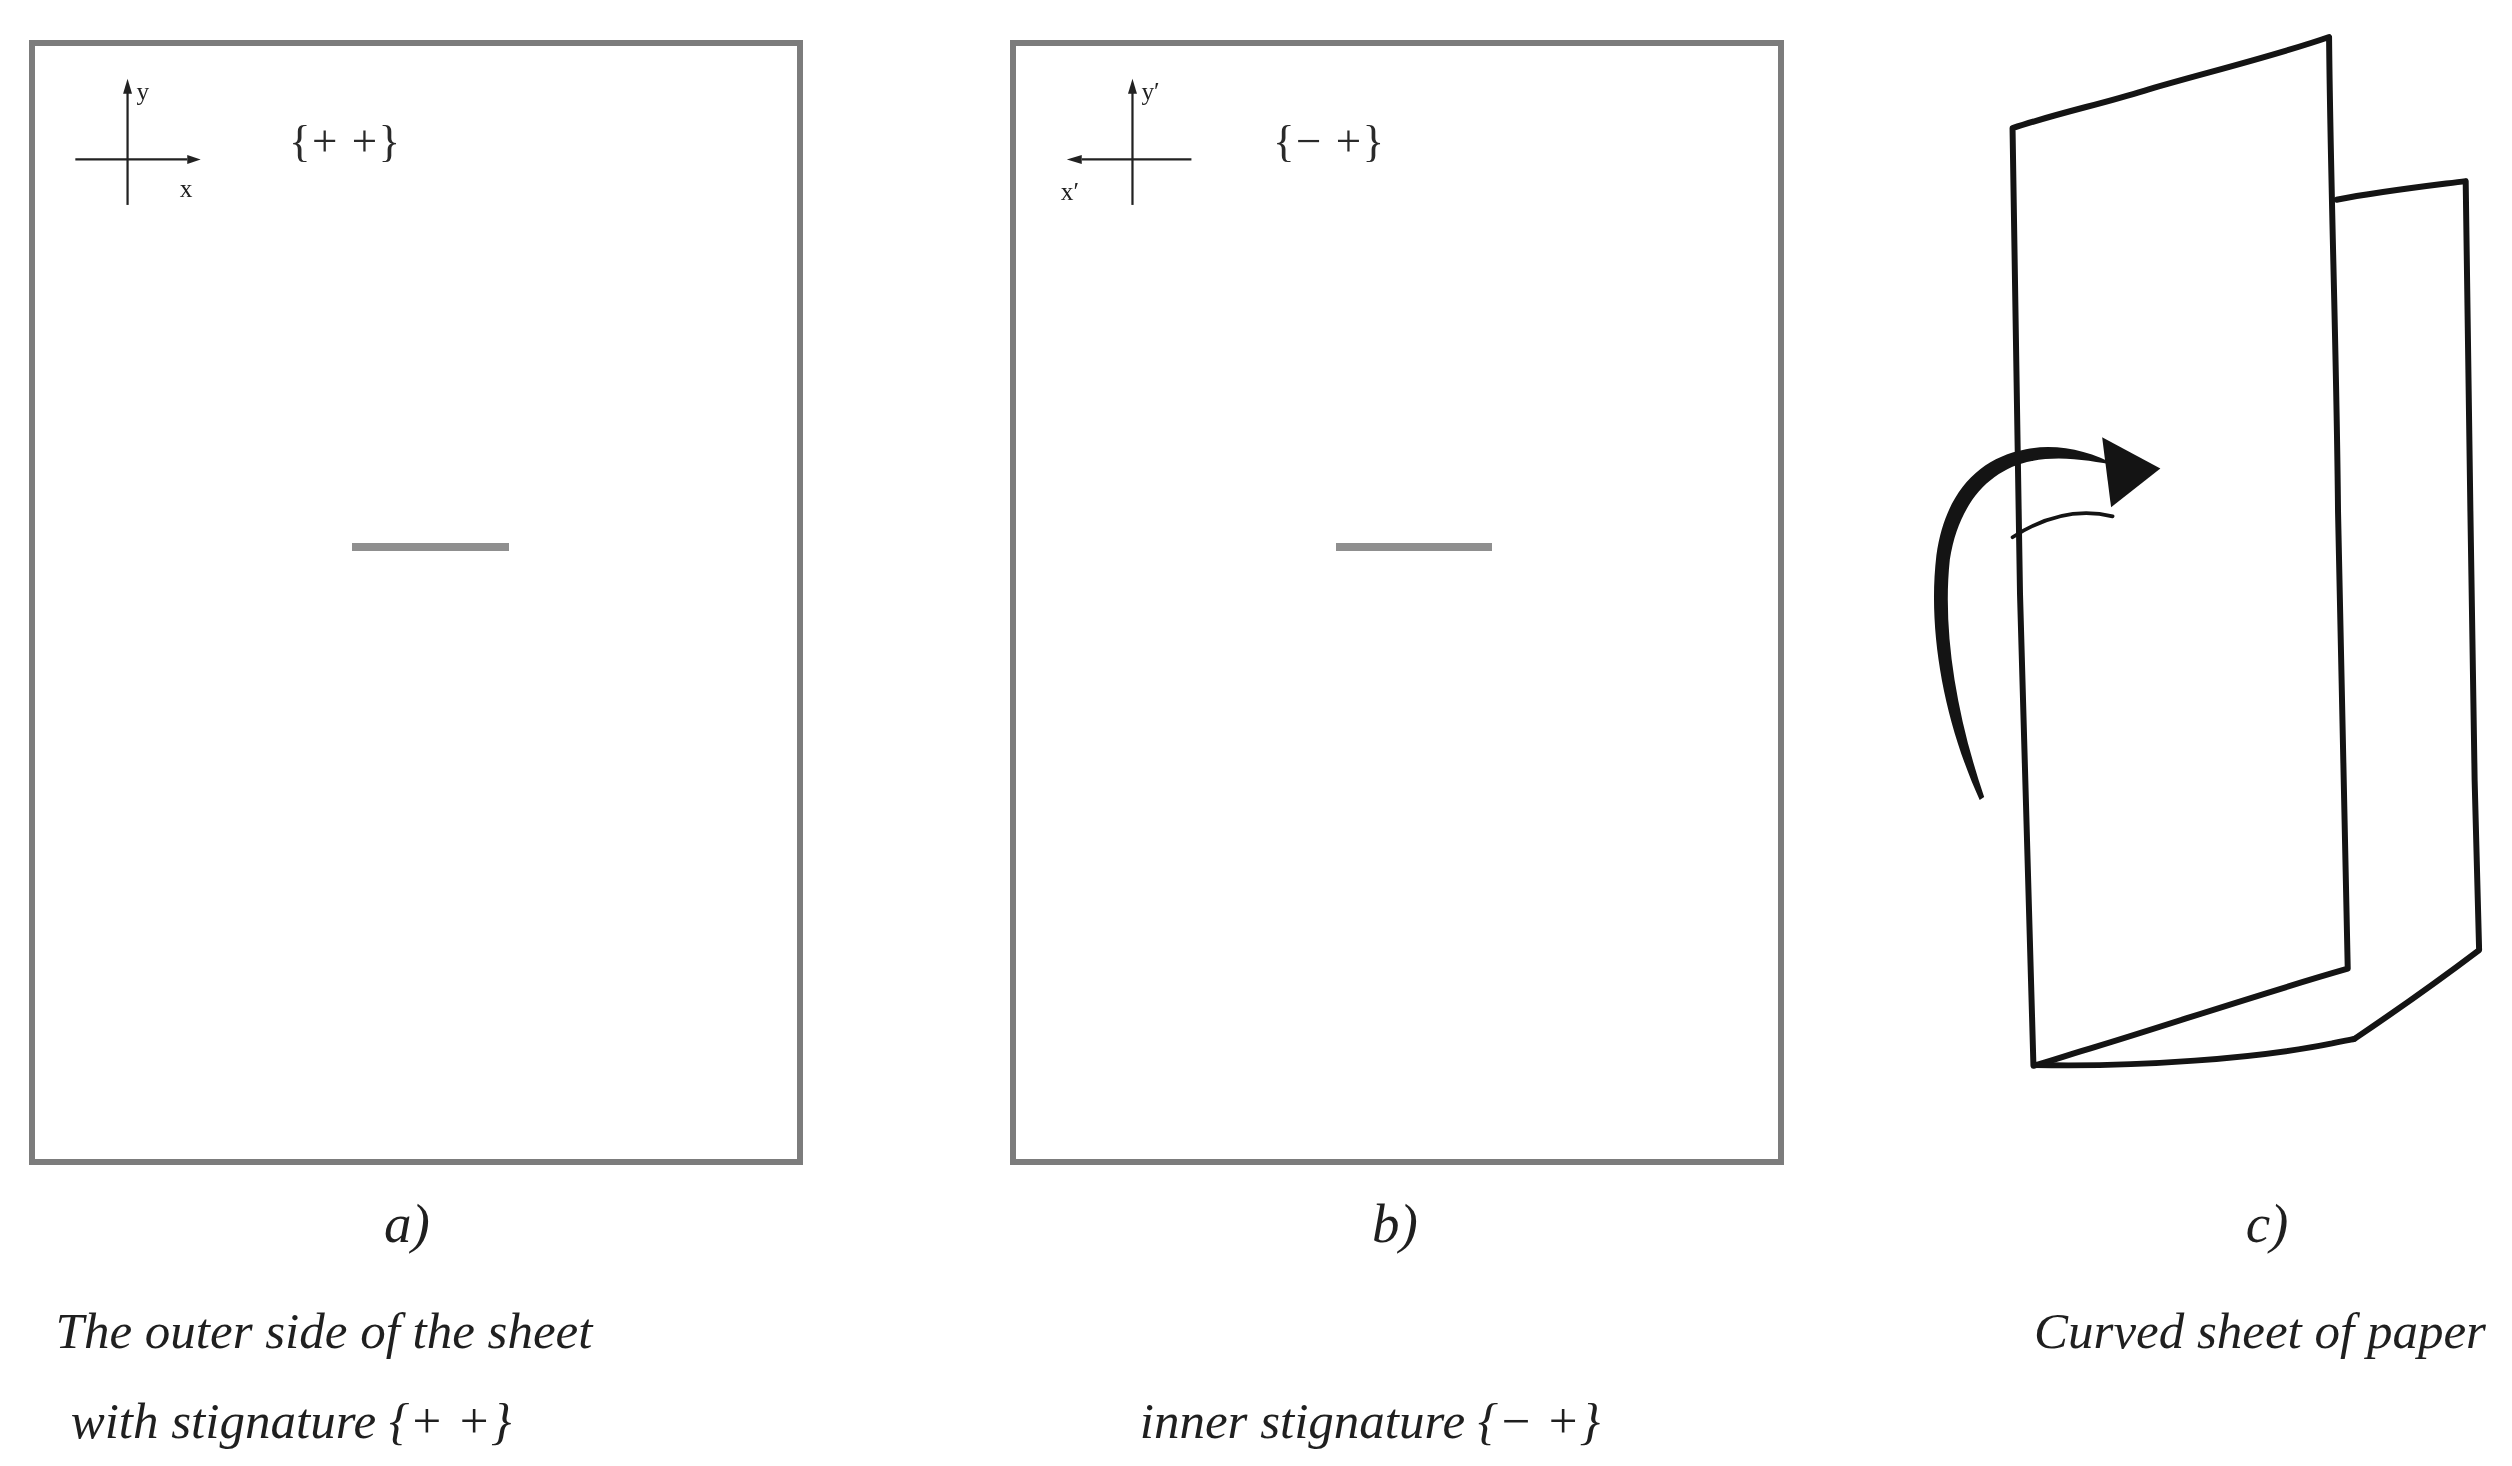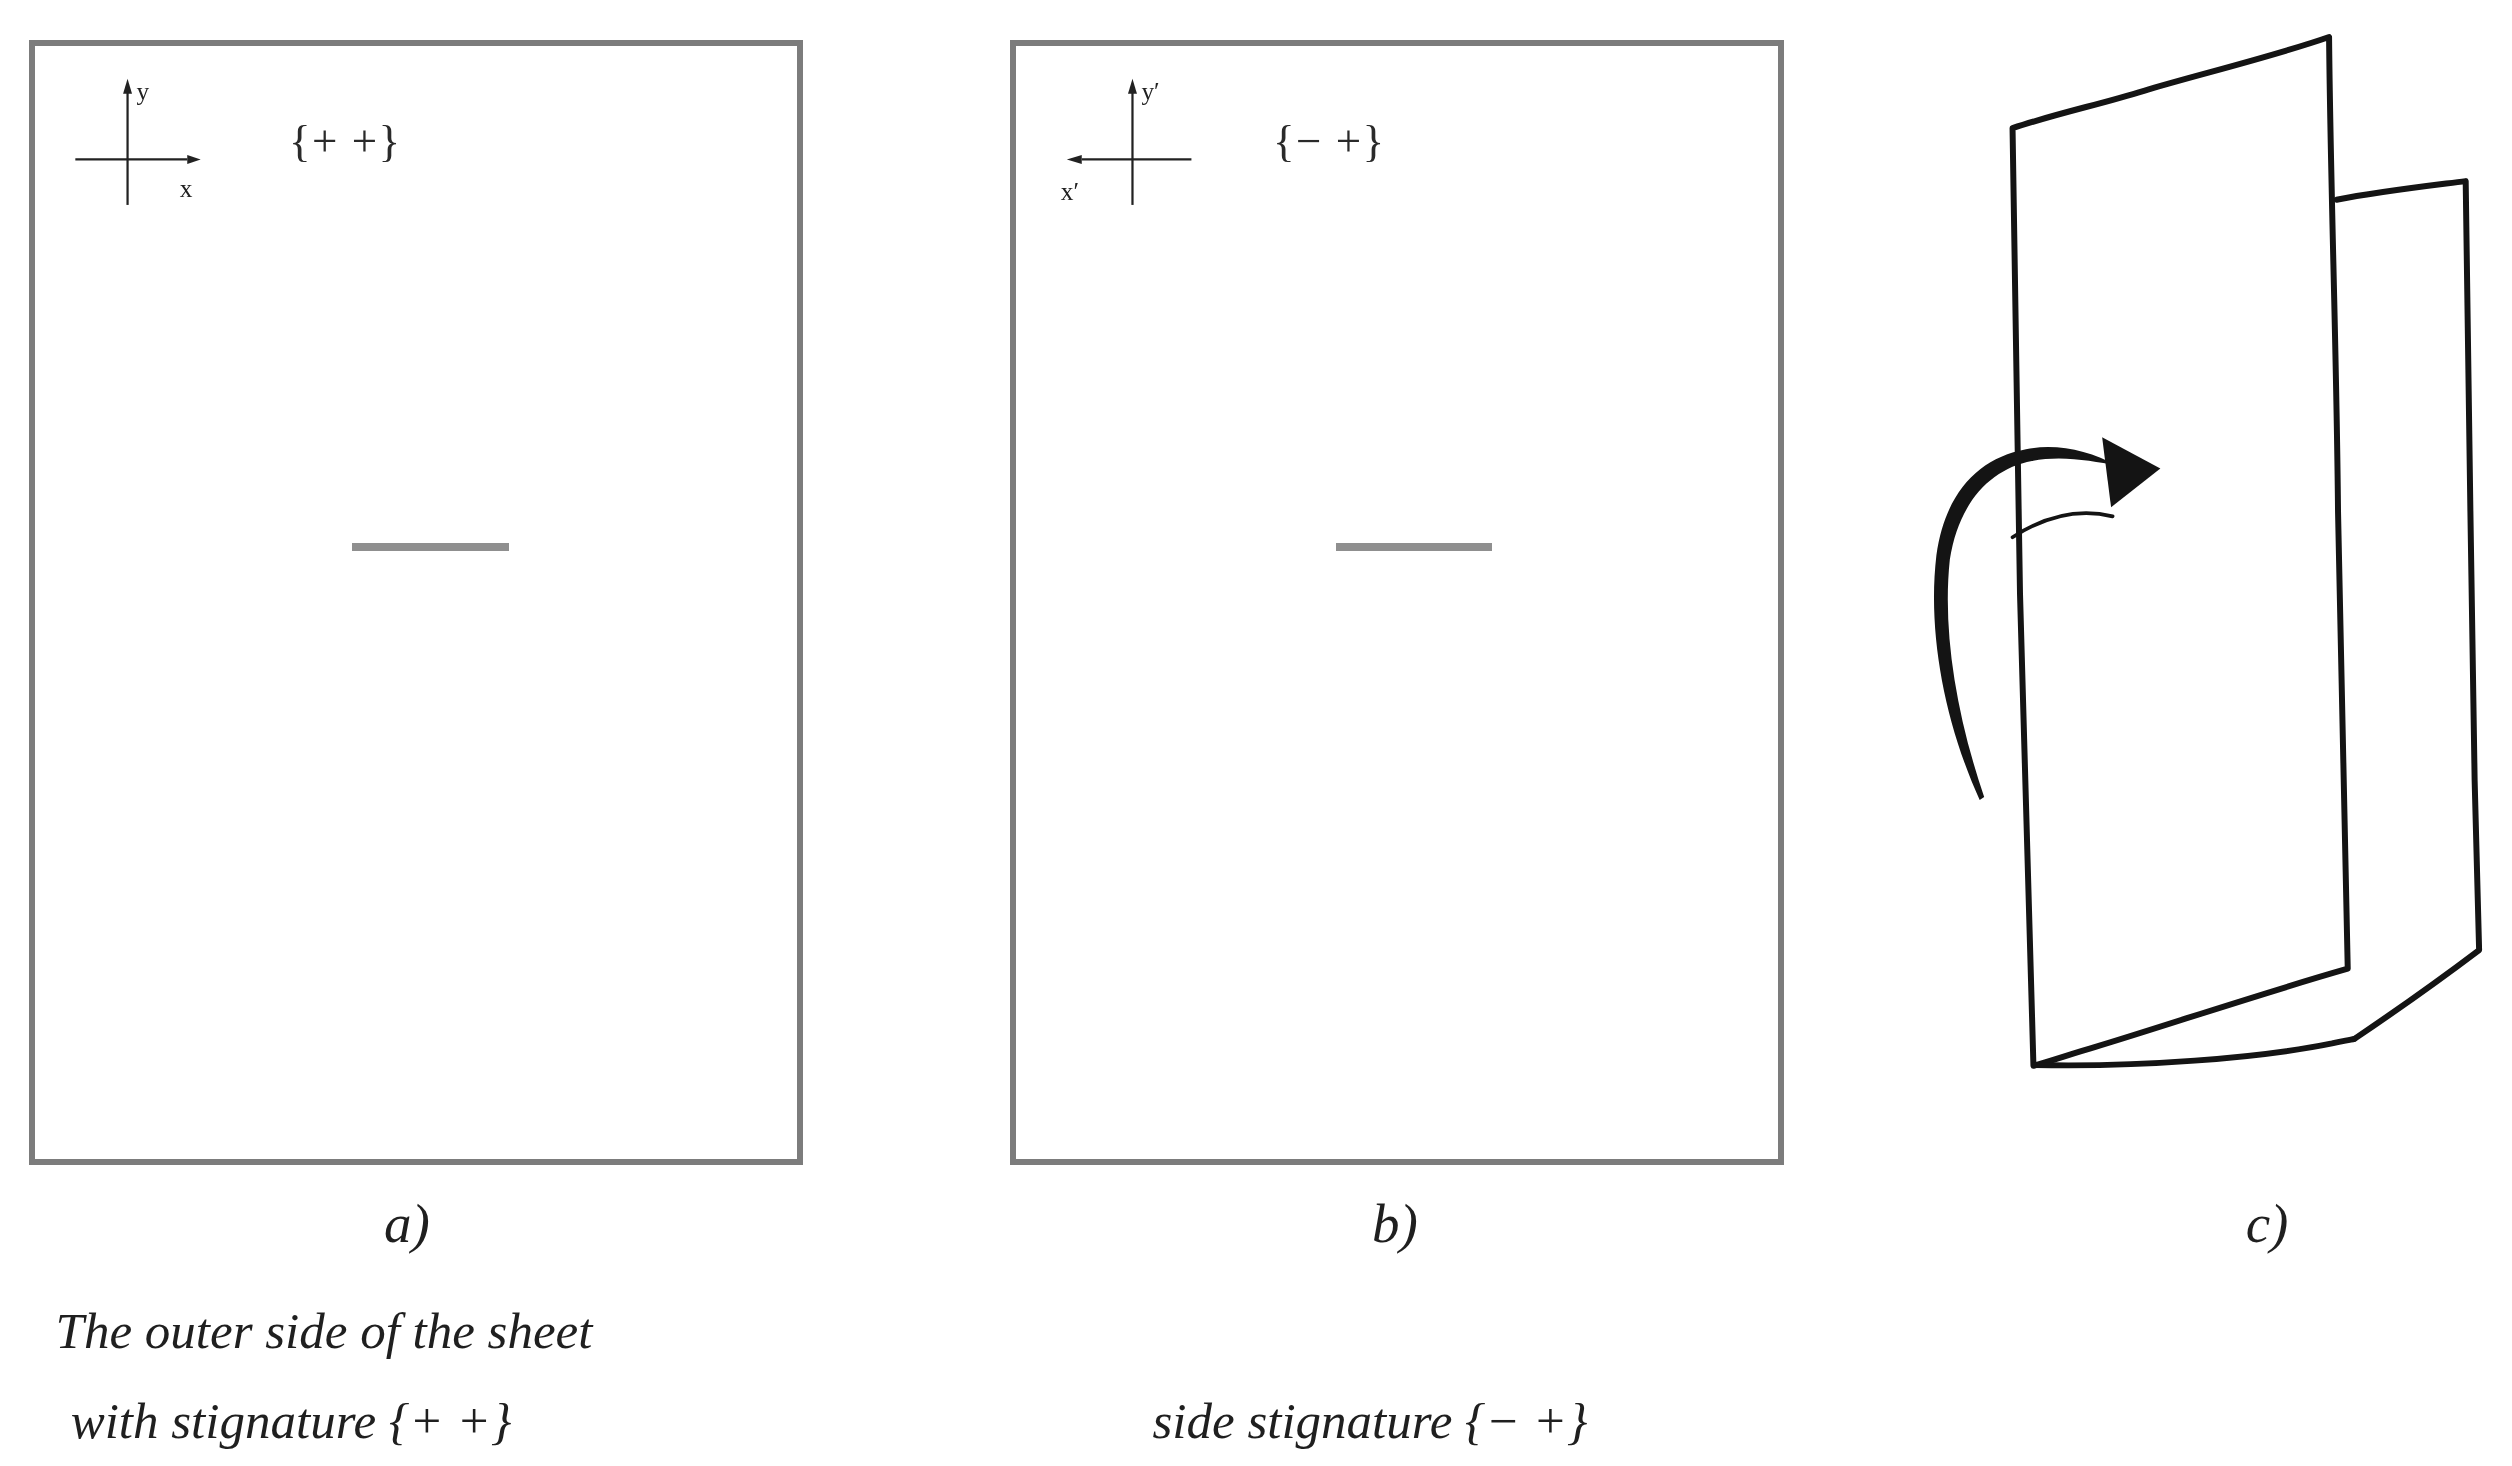--- a/index.html
+++ b/index.html
@@ -110,17 +110,18 @@
     <path class="thin-line" d="M 132,694 Q 200,650 266,666"></path>
   </svg>
 
   <div class="cap cap-letter" style="left:407px">a)</div>
   <div class="cap cap-letter" style="left:1395px">b)</div>
   <div class="cap cap-letter" style="left:2267px">c)</div>
 
   <div class="cap cap-line1" style="left:324px">The outer side of the sheet</div>
   <div class="cap cap-line2" style="left:291px">with stignature {+ +}</div>
 
-  <div class="cap cap-line2" style="left:1370px">side stignature {− +}</div>
+  <div class="cap cap-line2" style="left:1370px">inner stignature {− +}</div>
 
+  <div class="cap cap-line1" style="left:2260px">Curved sheet of paper</div>
 
 </div>
 
 
 </body></html>

